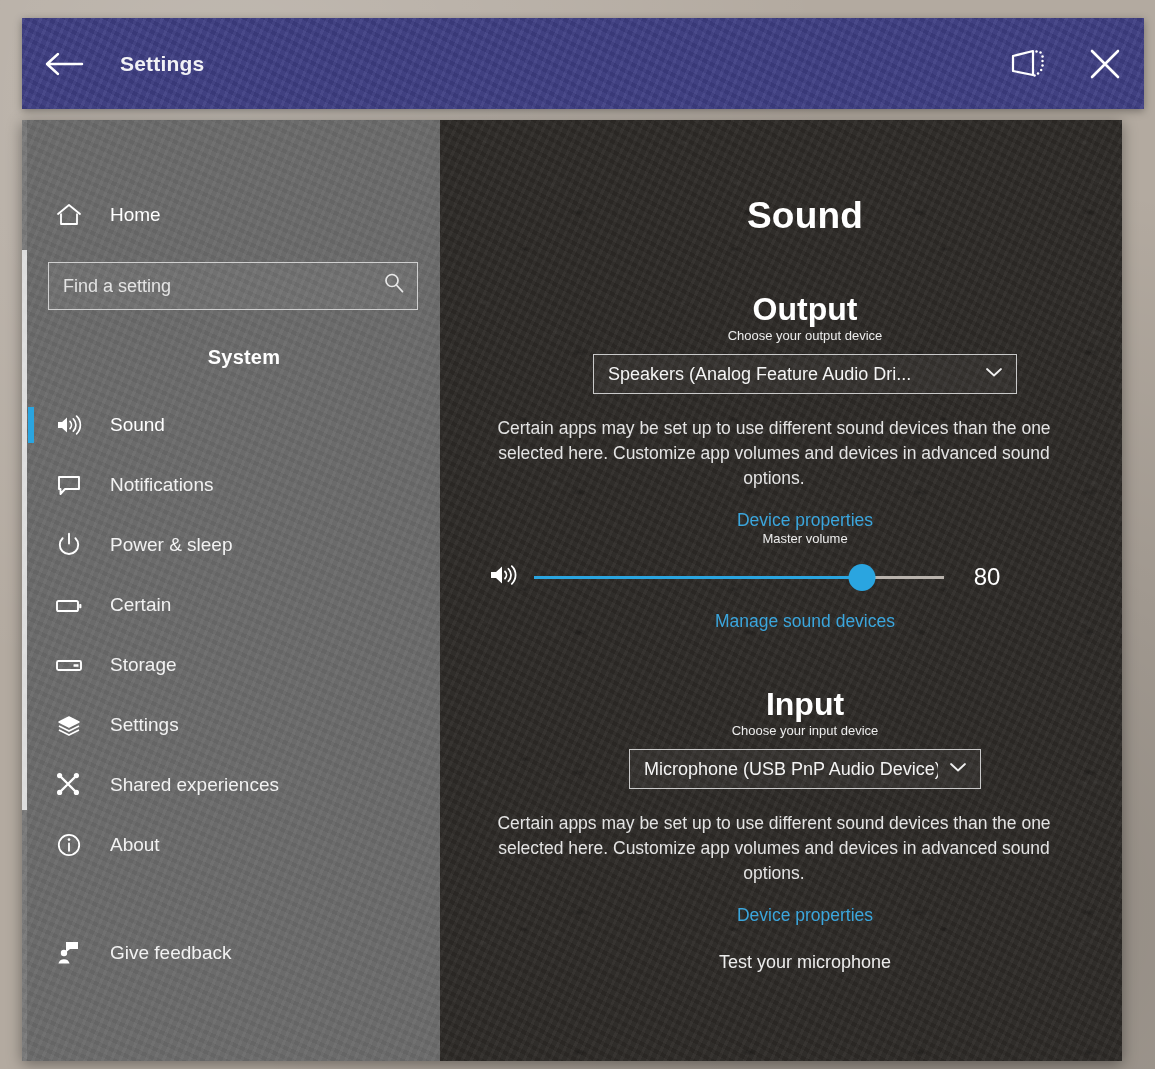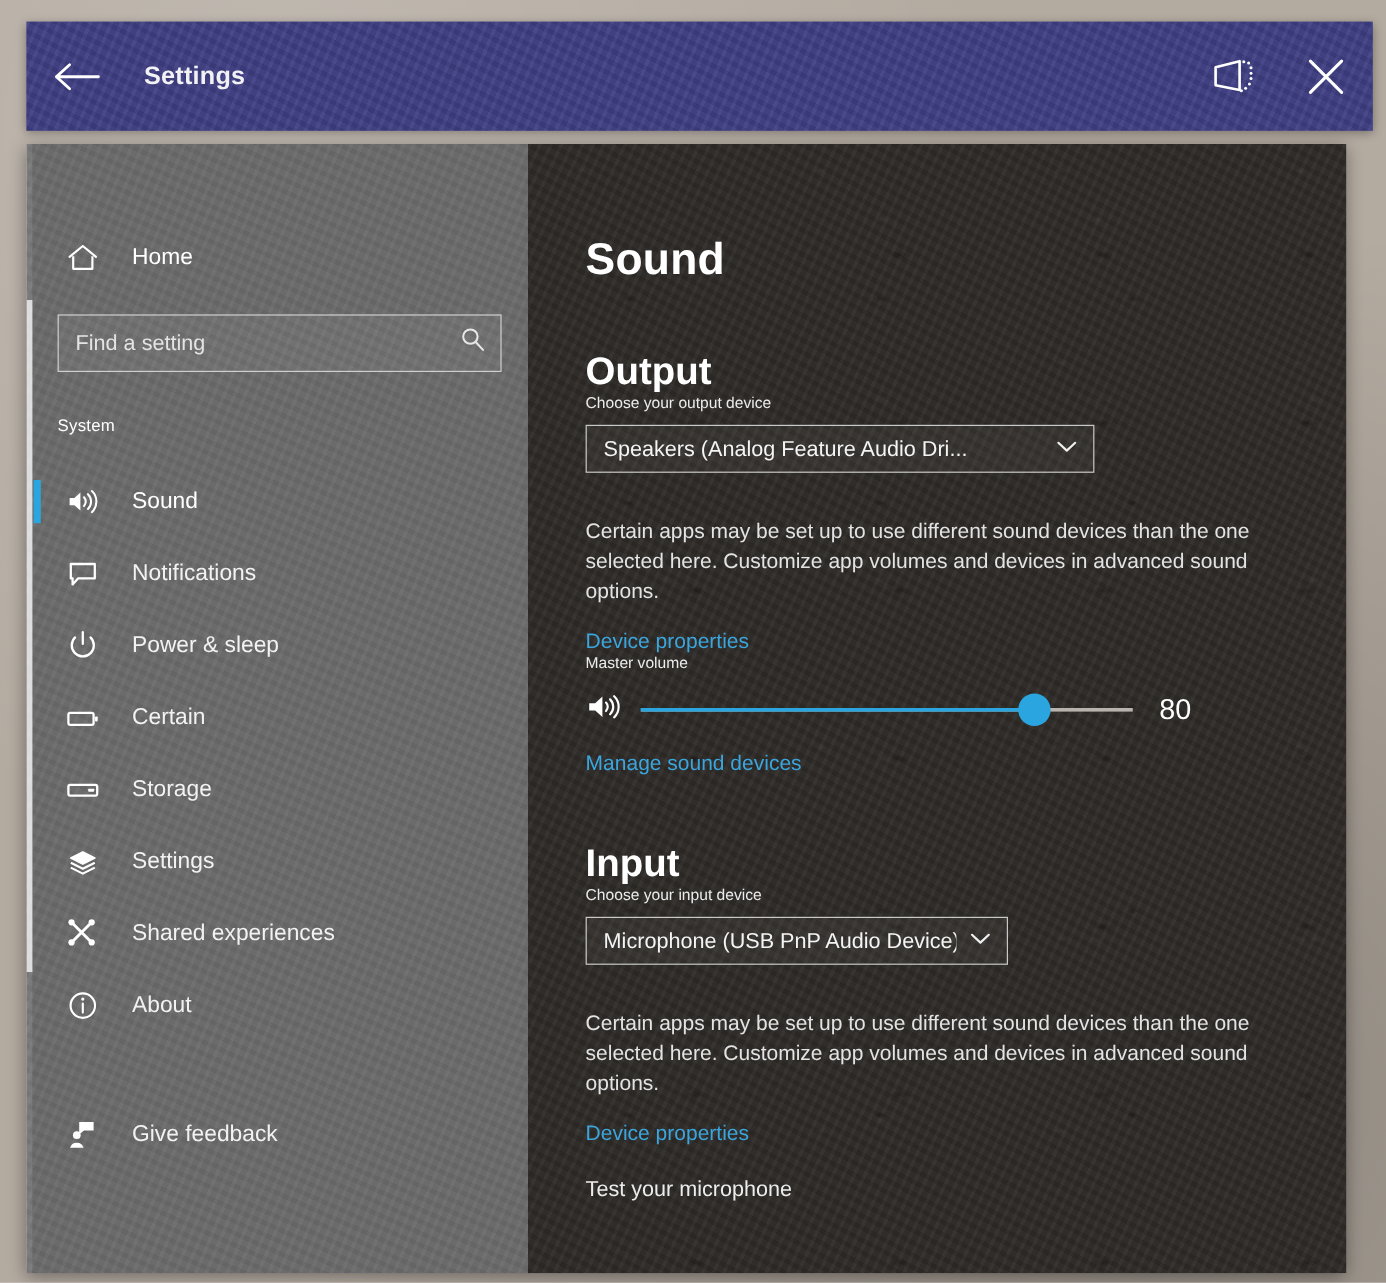--- a/index.html
+++ b/index.html
@@ -19,20 +19,21 @@
       radial-gradient(ellipse 7px 4px at 12% 18%, rgba(255,255,255,.35), transparent 70%),
       radial-gradient(ellipse 9px 5px at 38% 62%, rgba(255,255,255,.30), transparent 70%),
       radial-gradient(ellipse 6px 3px at 72% 28%, rgba(255,255,255,.32), transparent 70%),
       radial-gradient(ellipse 11px 5px at 88% 78%, rgba(255,255,255,.25), transparent 70%),
       radial-gradient(ellipse 8px 4px at 55% 90%, rgba(0,0,0,.16), transparent 70%),
       radial-gradient(ellipse 10px 4px at 26% 44%, rgba(0,0,0,.14), transparent 70%),
       repeating-linear-gradient(117deg, rgba(255,255,255,.06) 0 3px, rgba(0,0,0,.05) 3px 7px),
       repeating-linear-gradient(22deg, rgba(0,0,0,.05) 0 4px, rgba(255,255,255,.05) 4px 9px),
       linear-gradient(160deg,#c6bdb2 0%, #ab a29a 40%, #9d948b 100%);
     background-size: 190px 150px,170px 140px,210px 160px,160px 130px,180px 140px,200px 150px,auto,auto,auto;
+    text-align: center;
   }
   #wall::after{
     content:"";position:absolute;inset:0;pointer-events:none;
     background:
       radial-gradient(circle at 20% 10%, rgba(255,255,255,.18), transparent 45%),
       radial-gradient(circle at 85% 85%, rgba(0,0,0,.20), transparent 55%);
   }
 
   
   #titlebar{
@@ -90,21 +91,21 @@
   #searchbox{
     position:relative;
     margin:24px 0 0 26px; width:370px; height:48px;
     border:1px solid #cfcfcf; background:rgba(255,255,255,.045);
     display:flex; align-items:center; cursor:text;
   }
   #searchbox .txt{ font-size:18px; color:#e4e4e4; margin-left:14px; }
   #searchbox .sico{ position:absolute; right:12px; top:9px; }
 
   #group-label{
-    margin:36px 0 0 26px; font-size:14px; font-weight:400; color:#ffffff; letter-spacing:.2px;
+    margin:36px 0 0 26px; font-size:20px; font-weight:700; color:#ffffff; letter-spacing:.2px;
   }
 
   .nav-list{ margin-top:26px; }
   .nav-item{
     position:relative; display:flex; align-items:center;
     height:60px; padding-left:26px; cursor:pointer;
   }
   .nav-item .ico{ width:42px; display:flex; justify-content:center; align-items:center; }
   .nav-item .lbl{ font-size:19px; margin-left:20px; color:#f2f2f2; white-space:nowrap; }
   .nav-item.selected::before{
@@ -139,21 +140,21 @@
     margin-top:11px; height:40px; width:0;
     border:1px solid #c9c9c9; background:rgba(255,255,255,.04);
     display:inline-flex; align-items:center; justify-content:space-between;
     padding:0 12px 0 14px; cursor:pointer;
   }
   .combo.w1{ width:424px; }
   .combo.w2{ width:352px; }
   .combo .cval{ font-size:18px; color:#f4f4f4; white-space:nowrap; overflow:hidden; }
   .combo .carrow{ margin-left:10px; flex:0 0 auto; }
 
-  .descr{ margin-top:36px; width:572px; font-size:17.5px; line-height:25px; color:#e3e3e3; }
+  .descr{ margin-top:22px; width:572px; font-size:17.5px; line-height:25px; color:#e3e3e3; }
   .link{ margin-top:19px; font-size:17.5px; color:#3ba6dd; cursor:pointer; display:inline-block; }
 
   .slider-row{ margin-top:16px; display:flex; align-items:center; width:520px; }
   .slider-row .vico{ flex:0 0 auto; margin-right:14px; }
   .track{ position:relative; flex:1; height:20px; display:flex; align-items:center; cursor:pointer; }
   .track .bg{ position:absolute; left:0; right:0; height:3px; background:#b9b3ad; }
   .track .fill{ position:absolute; left:0; height:3px; background:#2aa5e0; }
   .track .thumb{
     position:absolute; width:27px; height:27px; border-radius:50%;
     background:#2aa5e0; transform:translateX(-50%); cursor:grab;

